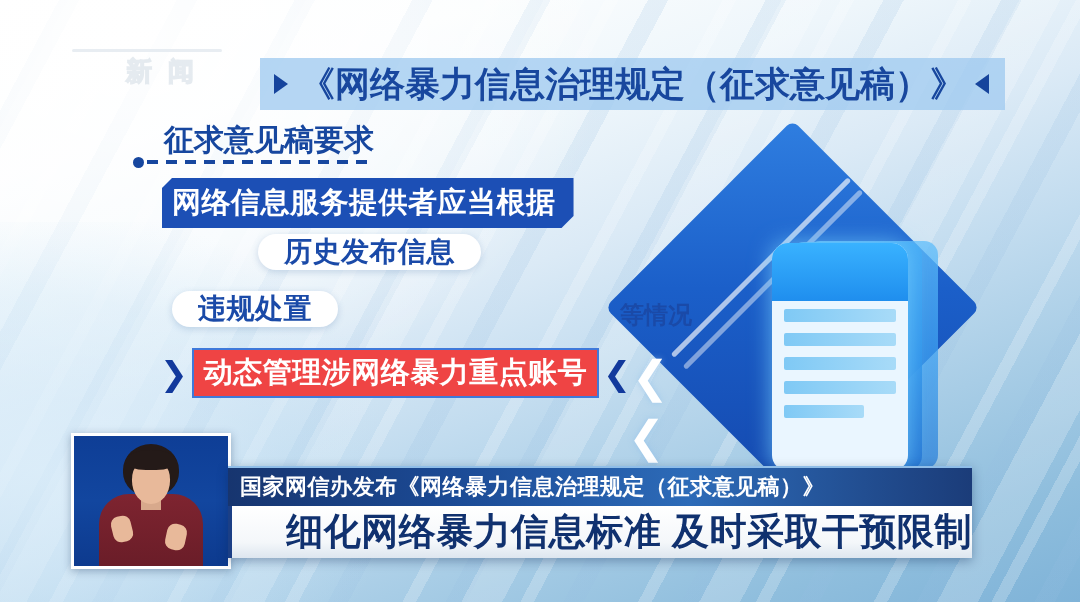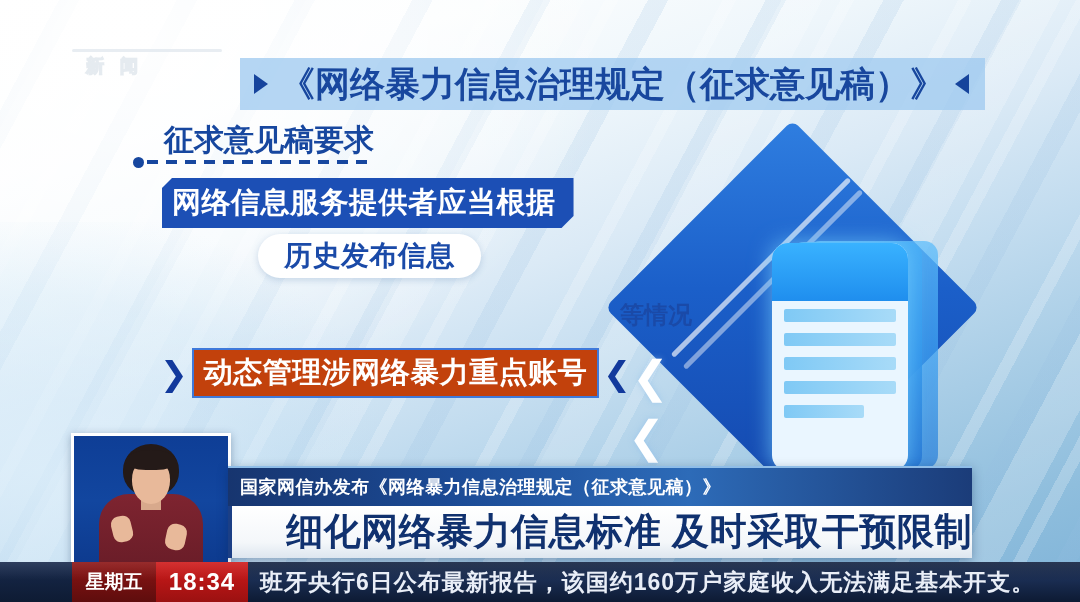--- a/index.html
+++ b/index.html
@@ -91,26 +91,27 @@
     white-space: nowrap;
   }
   .logo-underline {
     width: 150px; height: 3px;
     background: rgba(210,220,230,0.9);
     margin-top: 1px; margin-left: 2px;
     border-radius: 2px;
   }
   .logo-sub {
     margin-top: 2px;
-    font-size: 18px;
+    font-size: 26px;
     font-weight: bold;
     letter-spacing: 16px;
     color: rgba(255,255,255,0.0);
     -webkit-text-stroke: 1.4px rgba(205,216,226,0.95);
     padding-left: 16px;
+    text-align: center;
   }
 
   
   .diamond-wrap {
     position: absolute;
     left: 600px; top: 155px;
     width: 420px; height: 340px;
   }
   .diamond {
     position: absolute;
@@ -178,21 +179,21 @@
     line-height: 1;
     font-weight: bold;
     text-shadow: 0 0 6px rgba(140,190,235,.6);
   }
   .chev-1 { left: 632px; top: 355px; }
   .chev-2 { left: 628px; top: 415px; }
 
   
   .title-bar {
     position: absolute;
-    left: 240px; top: 58px;
+    left: 260px; top: 58px;
     height: 52px;
     padding: 0 16px 0 14px;
     display: flex;
     align-items: center;
     background: rgba(160,202,240,0.78);
   }
   .title-text {
     font-size: 35px;
     font-weight: bold;
     color: #18479e;
@@ -253,21 +254,21 @@
     font-size: 29px;
     font-weight: bold;
     color: #ffffff;
     white-space: nowrap;
     letter-spacing: .5px;
   }
 
   
   .pill {
     position: absolute;
-    height: 44px;
+    height: 36px;
     border-radius: 24px;
     background: #ffffff;
     display: flex; align-items: center; justify-content: flex-start;
     padding: 0 26px;
     box-shadow: 0 2px 7px rgba(50,100,160,0.22);
   }
   .pill span {
     font-size: 28px;
     font-weight: bold;
     color: #1a4aa8;
@@ -288,21 +289,21 @@
   }
 
   
   .banner-bright-wrap {
     position: absolute;
     left: 160px; top: 348px;
     display: flex; align-items: center;
   }
   .banner-bright {
     height: 46px;
-    background: #c2410c;
+    background: #ef4444;
     display: flex; align-items: center;
     padding: 0 10px;
     border: 2px solid #3f79da;
   }
   .banner-bright span {
     font-size: 29px;
     font-weight: bold;
     color: #ffffff;
     white-space: nowrap;
     letter-spacing: .5px;
@@ -387,21 +388,21 @@
     box-shadow: 0 3px 10px rgba(10,35,80,0.35);
   }
   .lt-sub {
     height: 38px;
     background: linear-gradient(90deg, #17356f 0%, #1b4a95 30%, #2d6bb8 62%, #1b3c79 100%);
     display: flex; align-items: center;
     padding-left: 12px;
     border-top: 2px solid #8fbde8;
   }
   .lt-sub span {
-    font-size: 18px;
+    font-size: 22px;
     font-weight: bold;
     color: #ffffff;
     white-space: nowrap;
     letter-spacing: .5px;
   }
   .lt-main {
     height: 52px;
     background: linear-gradient(180deg, #ffffff 0%, #f4f7fa 70%, #dde6ef 100%);
     display: flex; align-items: center;
     padding-left: 12px;
@@ -517,20 +518,23 @@
     <div class="dash-line"></div>
   </div>
 
   <div class="banner-dark">
     <span>网络信息服务提供者应当根据</span>
   </div>
 
   <div class="pill pill-history">
     <span>历史发布信息</span>
   </div>
+  <div class="pill pill-violation">
+    <span>违规处置</span>
+  </div>
   <div class="plain-note">等情况</div>
 
   <div class="banner-bright-wrap">
     <div class="arrow-glyph left">❯</div>
     <div class="banner-bright">
       <span>动态管理涉网络暴力重点账号</span>
     </div>
     <div class="arrow-glyph right">❮</div>
   </div>
 
@@ -548,27 +552,14 @@
 
   <div class="lower-third">
     <div class="lt-sub">
       <span>国家网信办发布《网络暴力信息治理规定（征求意见稿）》</span>
     </div>
     <div class="lt-main">
       <span>细化网络暴力信息标准 及时采取干预限制</span>
     </div>
   </div>
 
-  <div class="ticker">
-    <div class="ticker-lead"></div>
-    <div class="ticker-day">
-      <span>星期五</span>
-    </div>
-    <div class="ticker-time">
-      <span>18:34</span>
-    </div>
-    <div class="ticker-text">
-      <span>班牙央行6日公布最新报告，该国约160万户家庭收入无法满足基本开支。</span>
-    </div>
-    <div class="ticker-sheen"></div>
-  </div>
 
 </div>
 
 </body></html>

